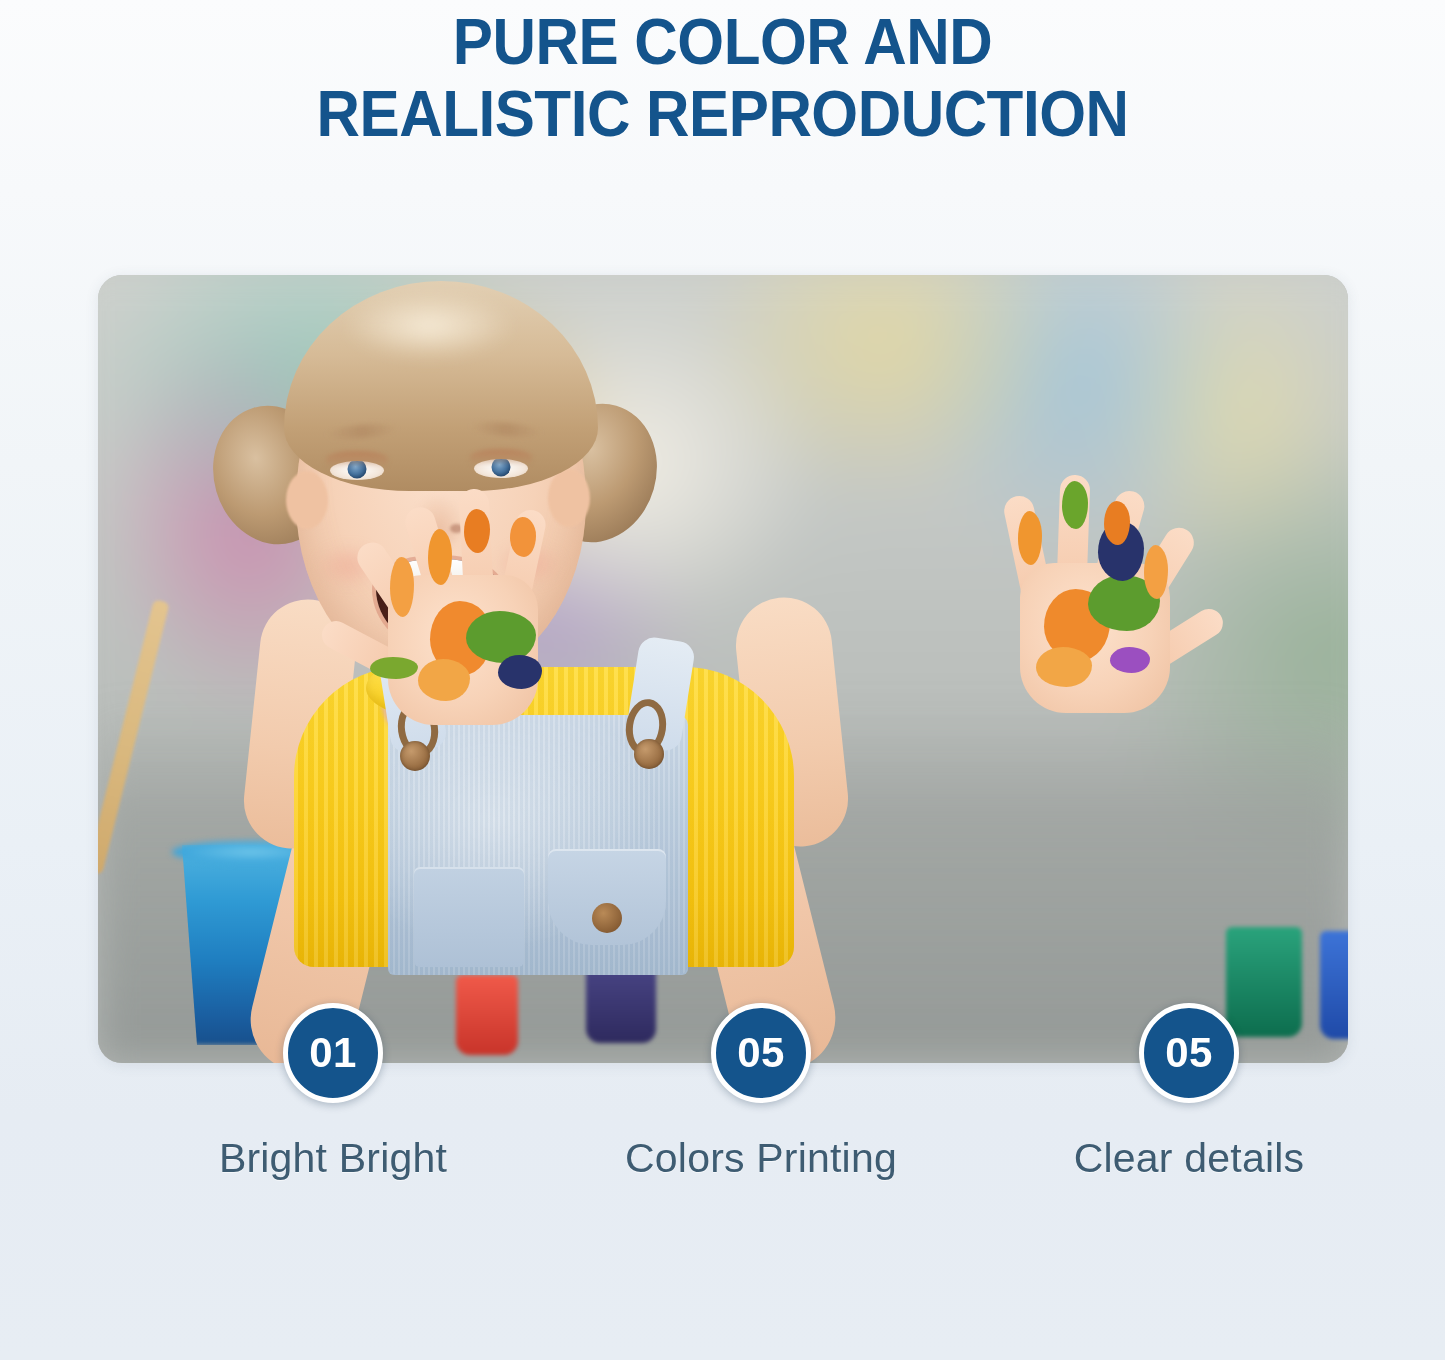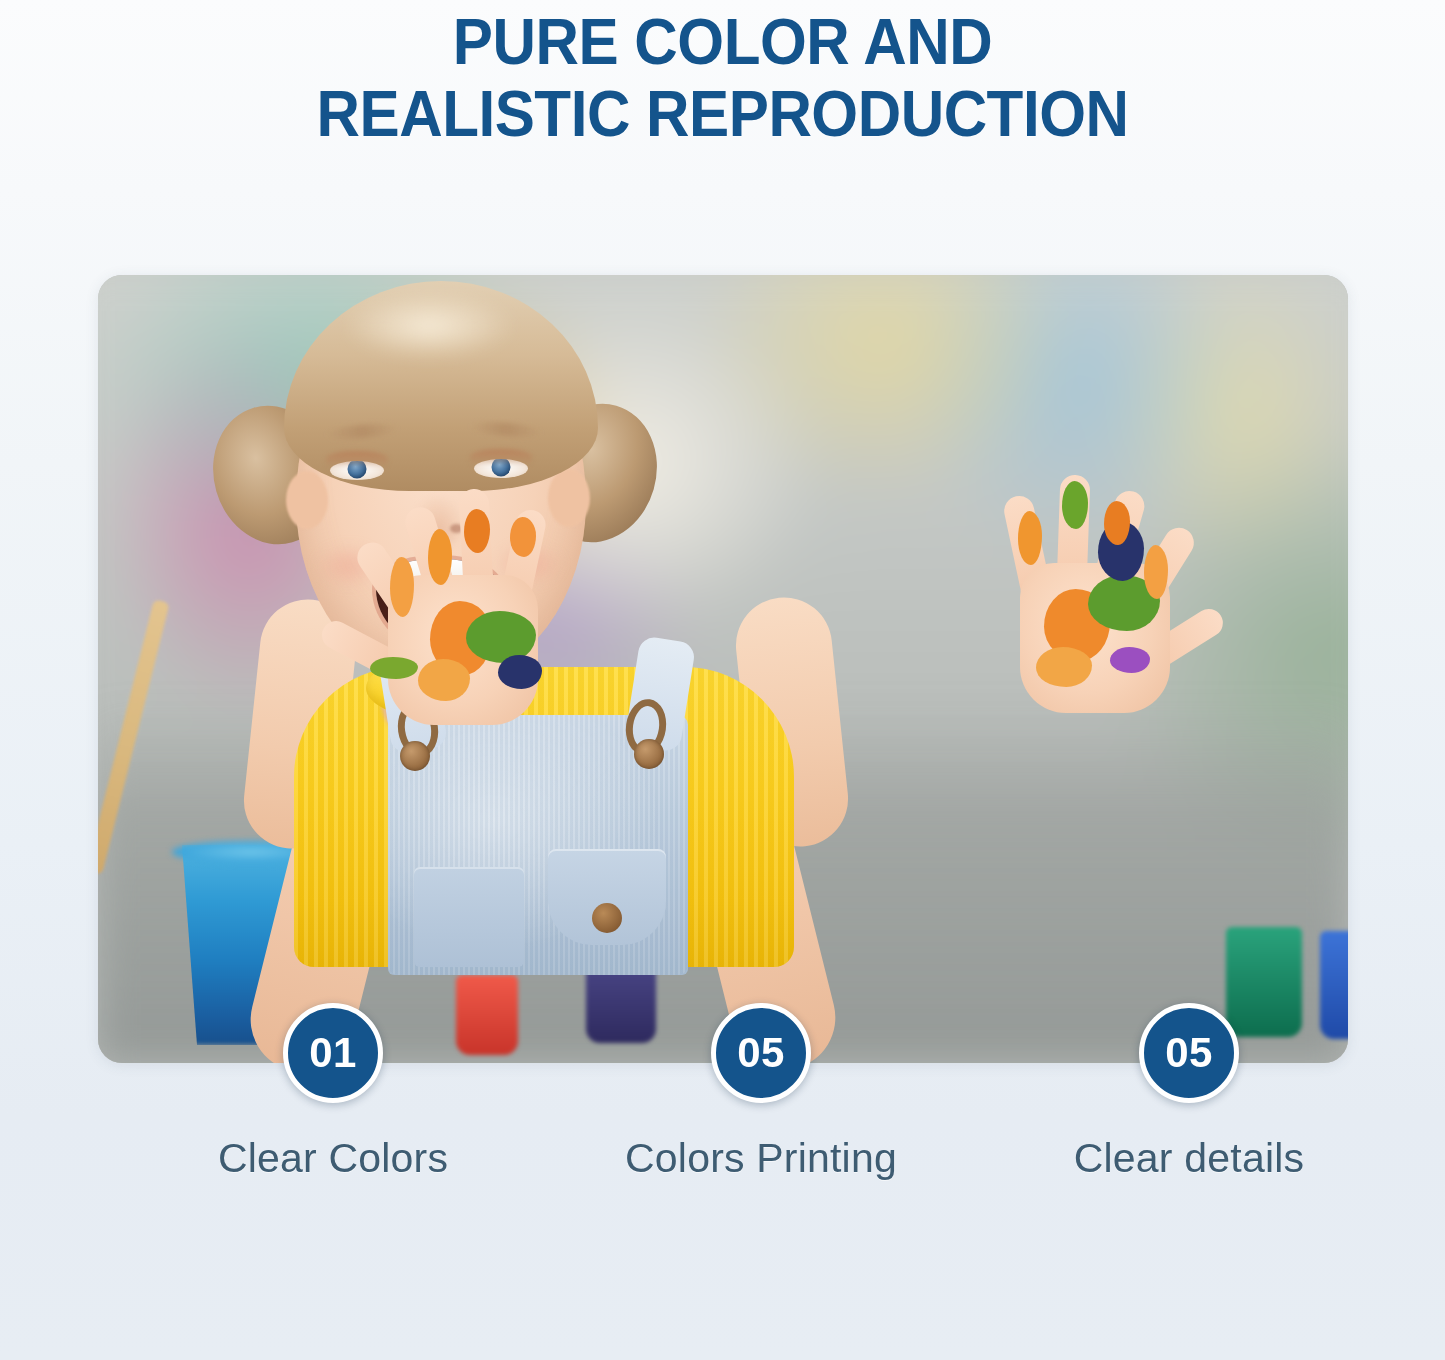--- a/index.html
+++ b/index.html
@@ -464,15 +464,15 @@
 <div class="badge badge-1">
   <span>01</span>
 </div>
 <div class="badge badge-2">
   <span>05</span>
 </div>
 <div class="badge badge-3">
   <span>05</span>
 </div>
 
-<div class="caption cap-1">Clear Colors</div>
+<div class="caption cap-1">Bright Bright</div>
 <div class="caption cap-2">Colors Printing</div>
 <div class="caption cap-3">Clear details</div>
 
 </body></html>

